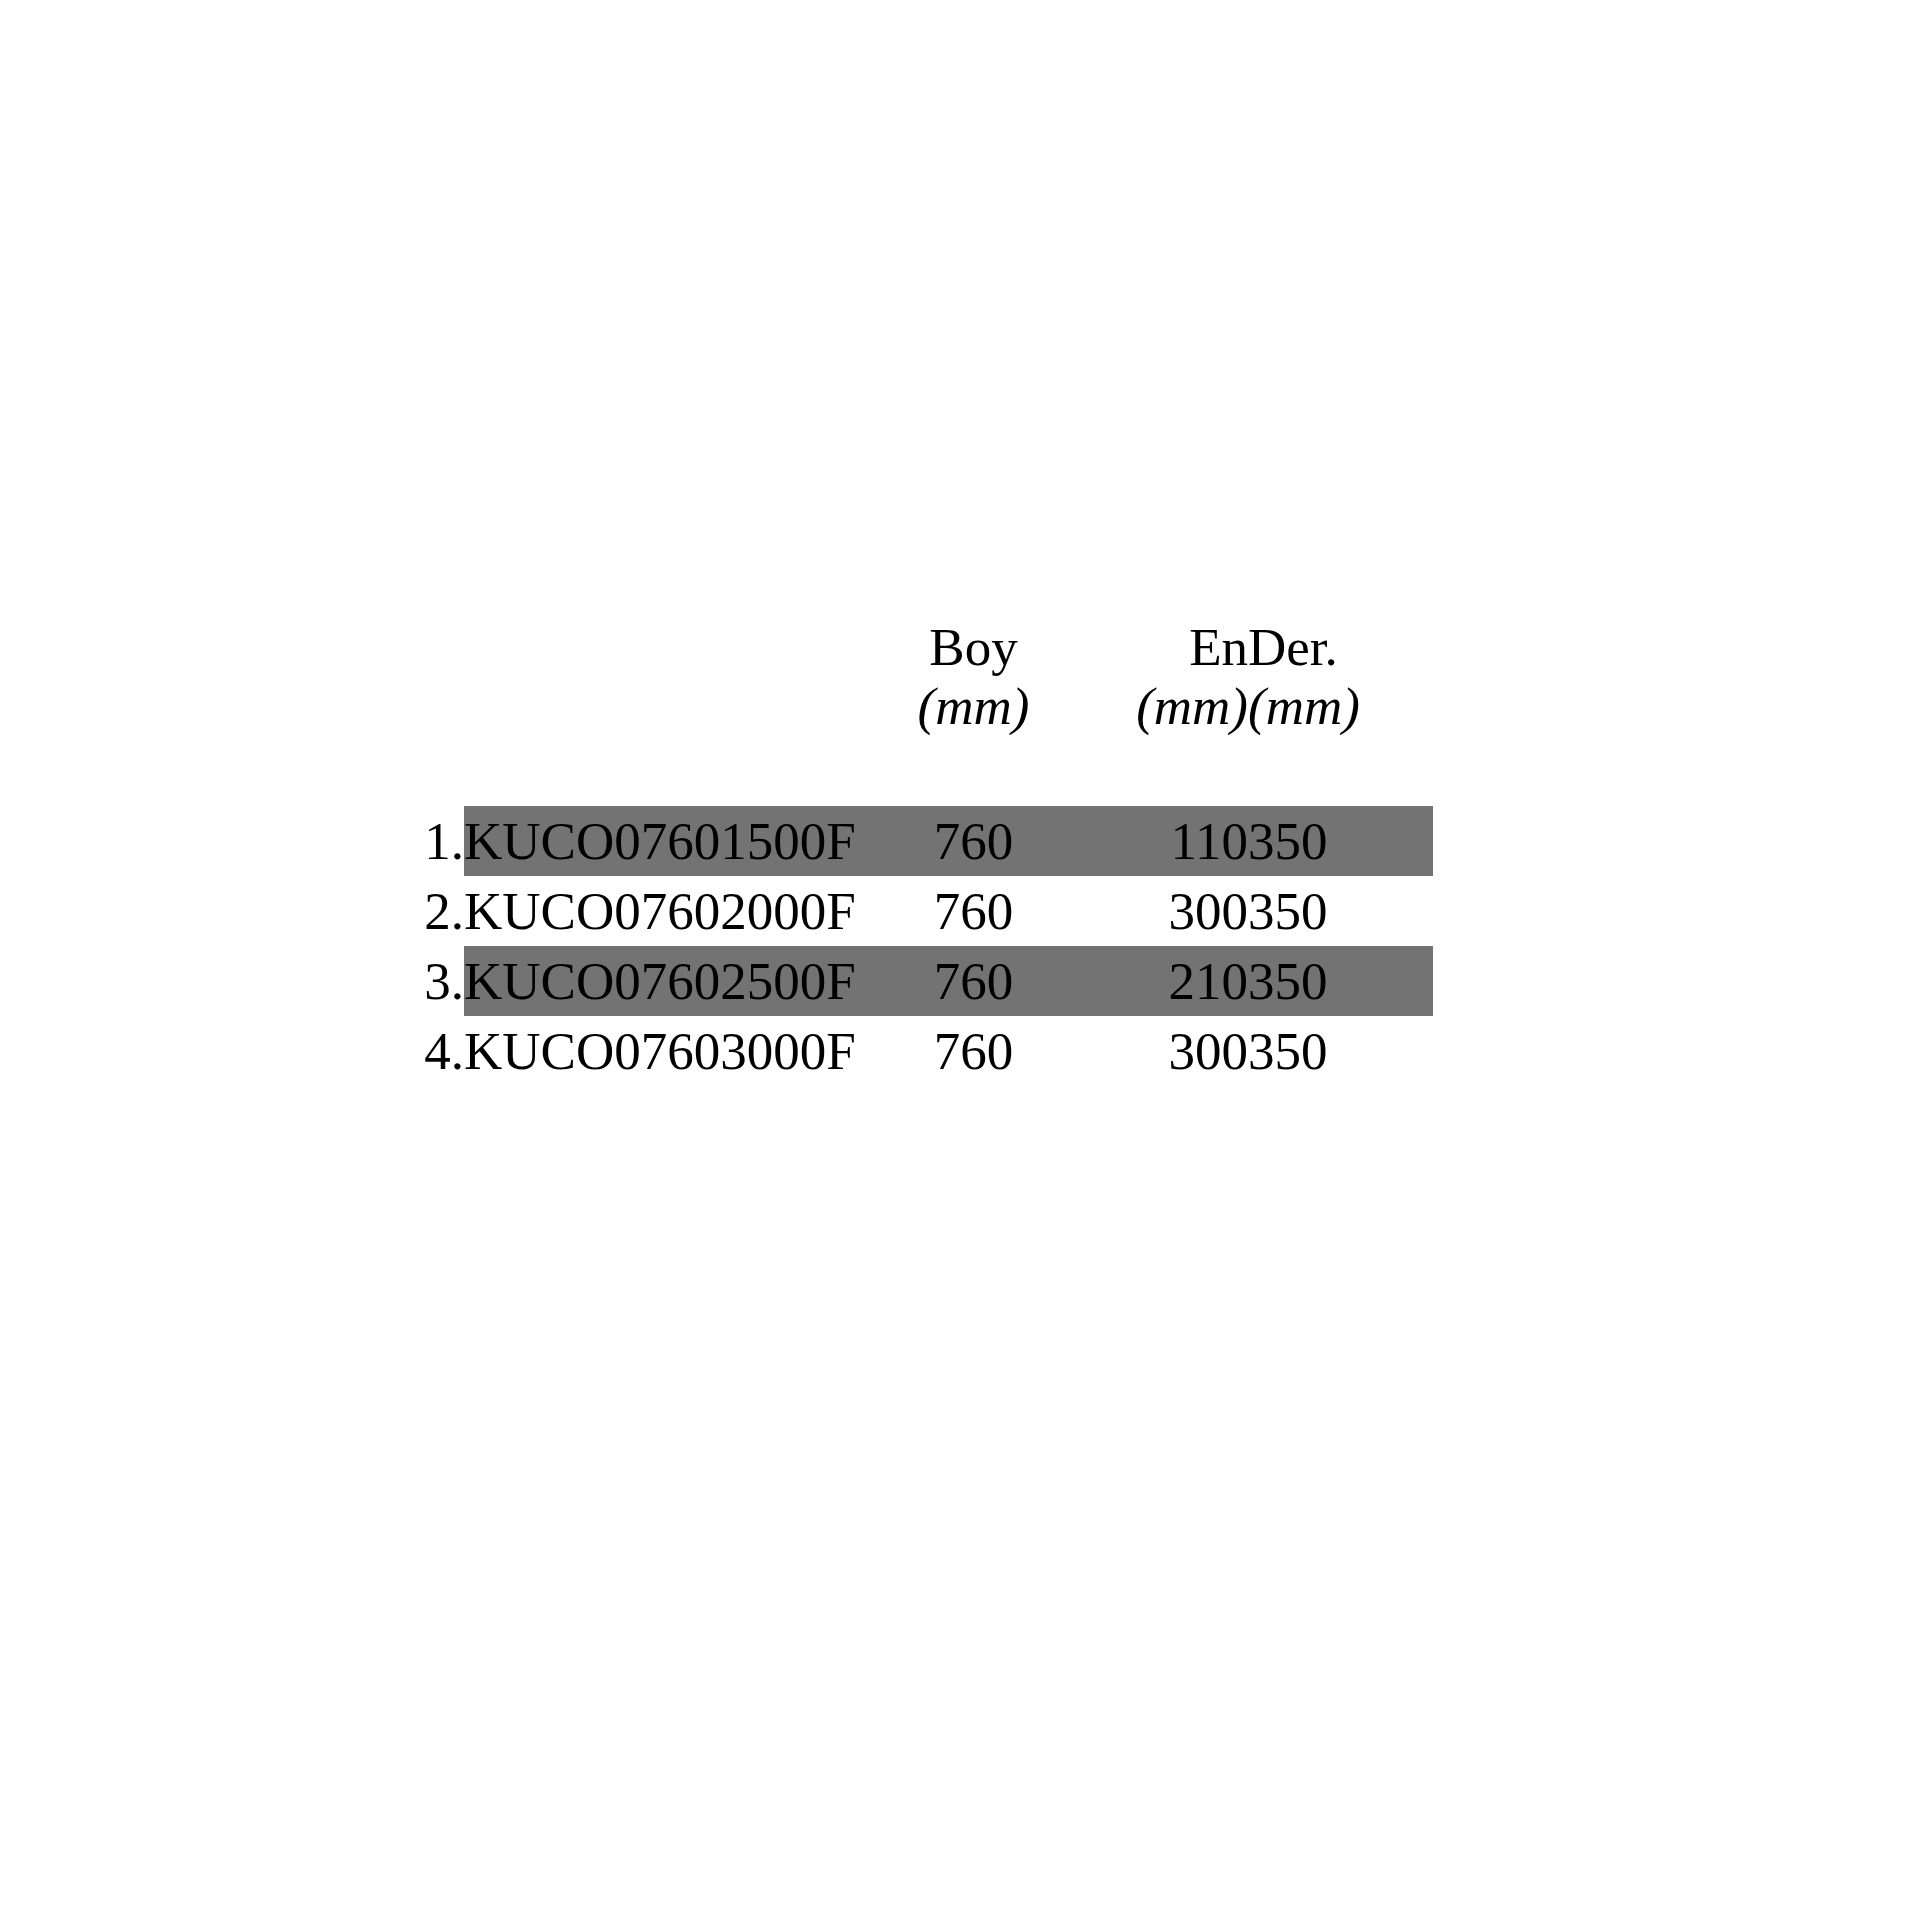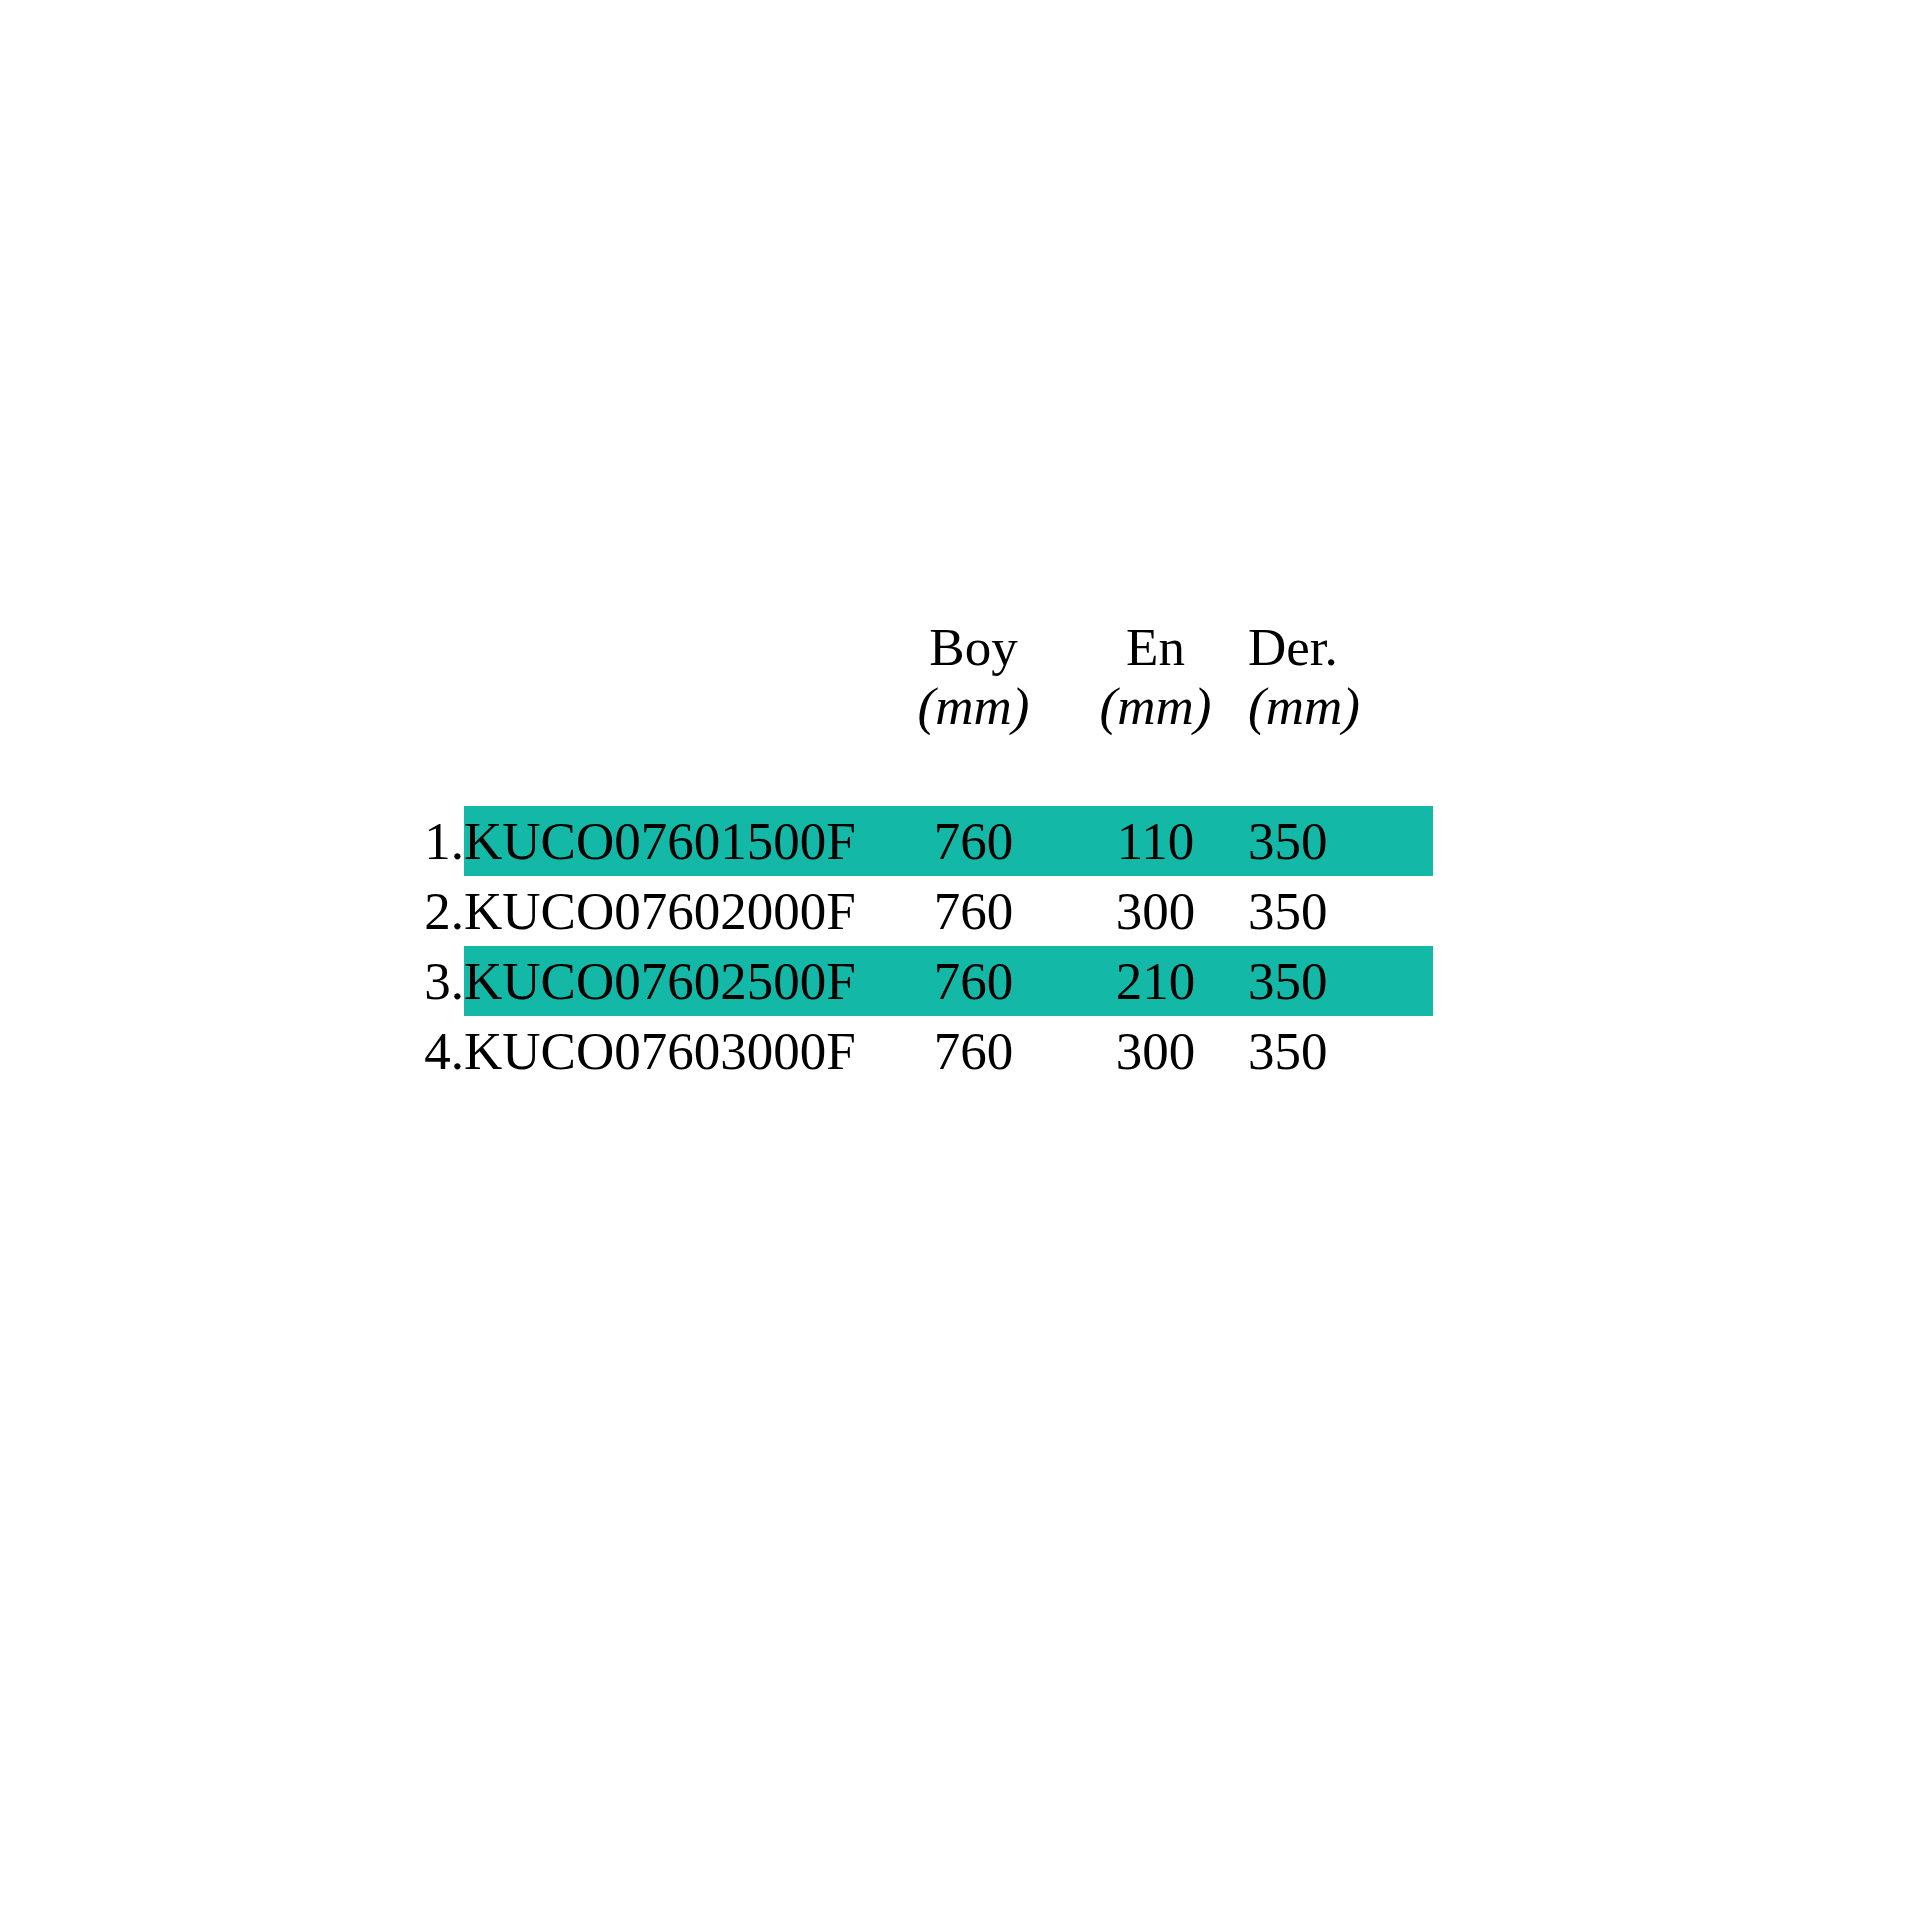--- a/index.html
+++ b/index.html
@@ -59,31 +59,31 @@
 
   
   .spacer-row td {
     height: 73px;
   }
 
   
   .col-num   { width: 87px;  text-align: right;  padding-right: 17px; }
   .col-code  { width: 420px; text-align: left;   padding-left: 9.4px; }
   .col-boy   { width: 179px; text-align: center; }
-  .col-en    { width: 185px; text-align: center; }
+  .col-en    { width: 185px; text-align: right; }
   .col-der   { width: 185px; text-align: left; }
 
   .data-row td {
     height: 70px;
     vertical-align: middle;
     font-size: 53px;
   }
 
   .row-highlight td.hl {
-    background: #14b8a6;
+    background: #737373;
   }
 </style>
 </head>
 <body>
 
 <div class="sheet">
 
   <table class="spec-table">
     <thead>
       <tr>

